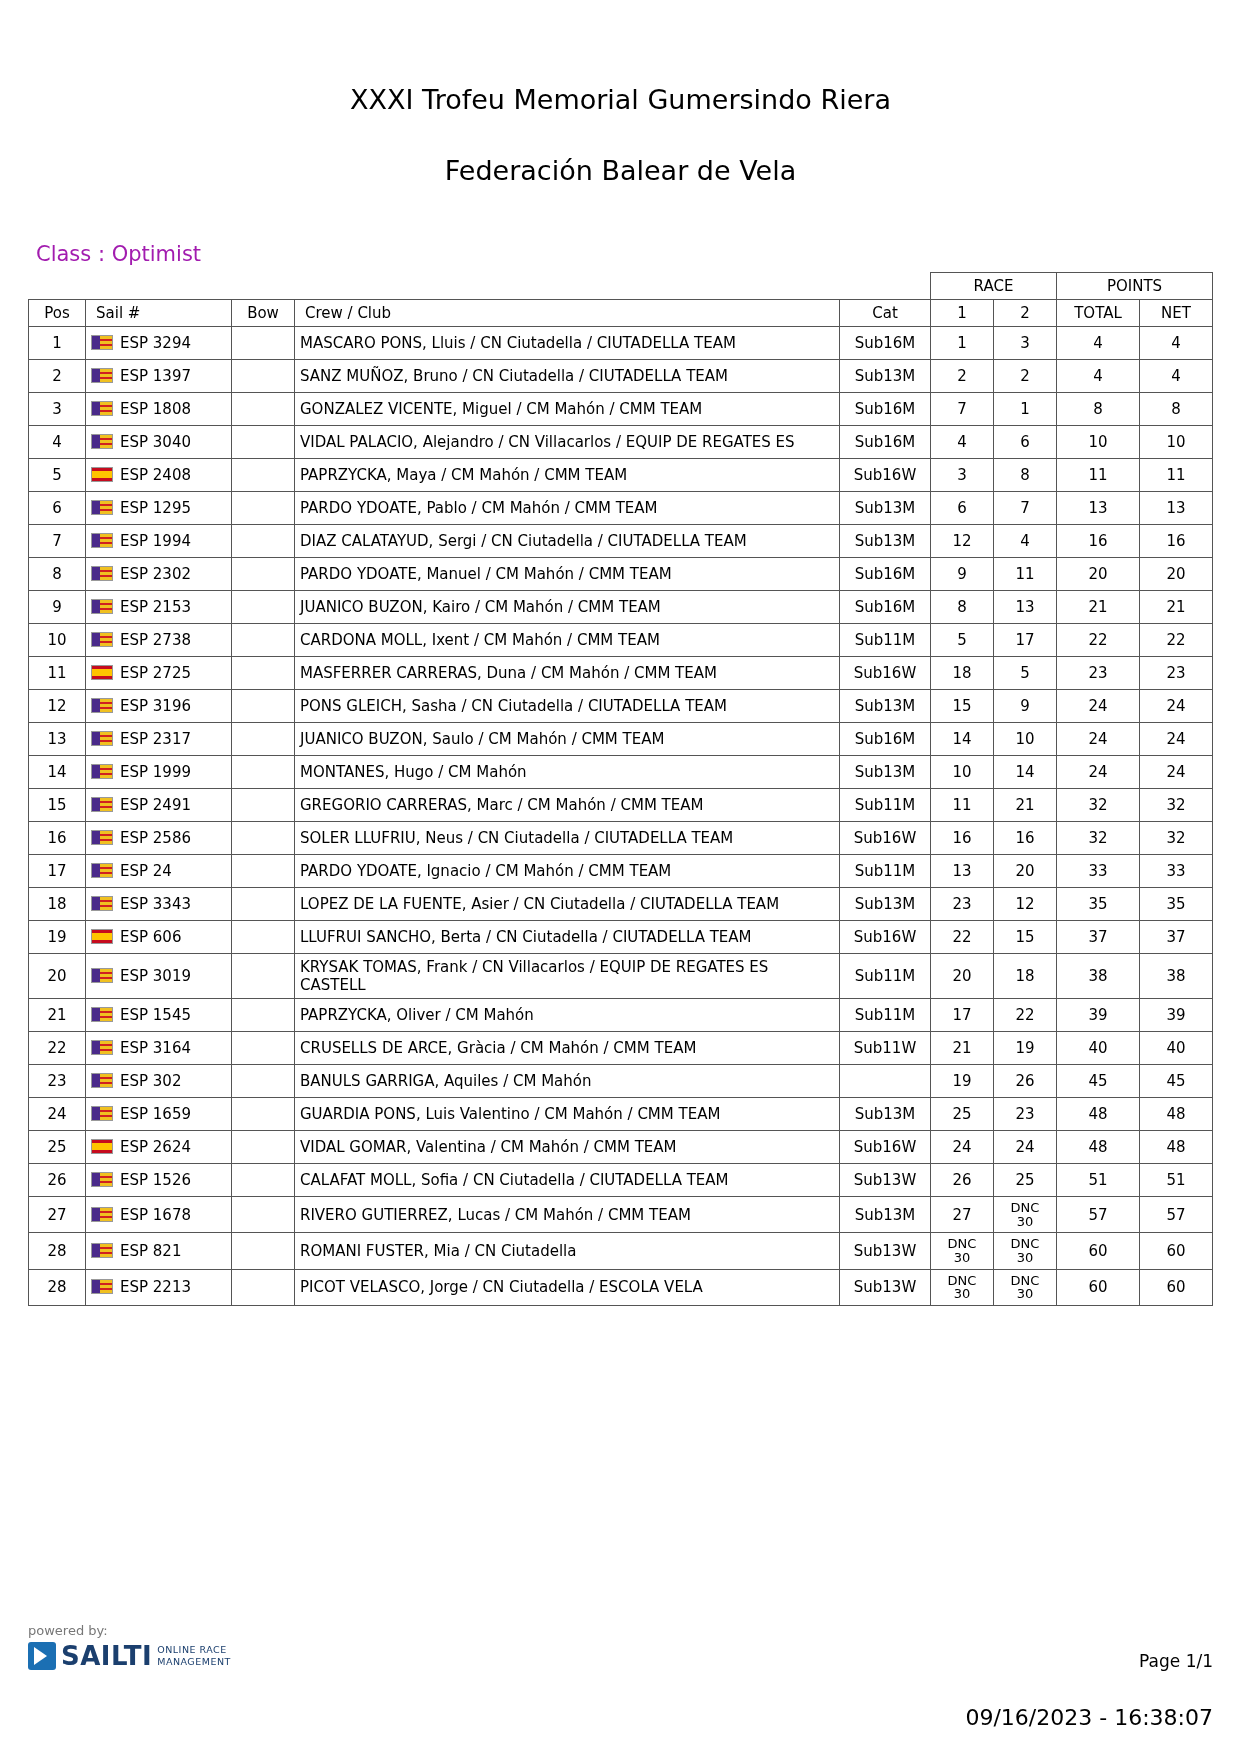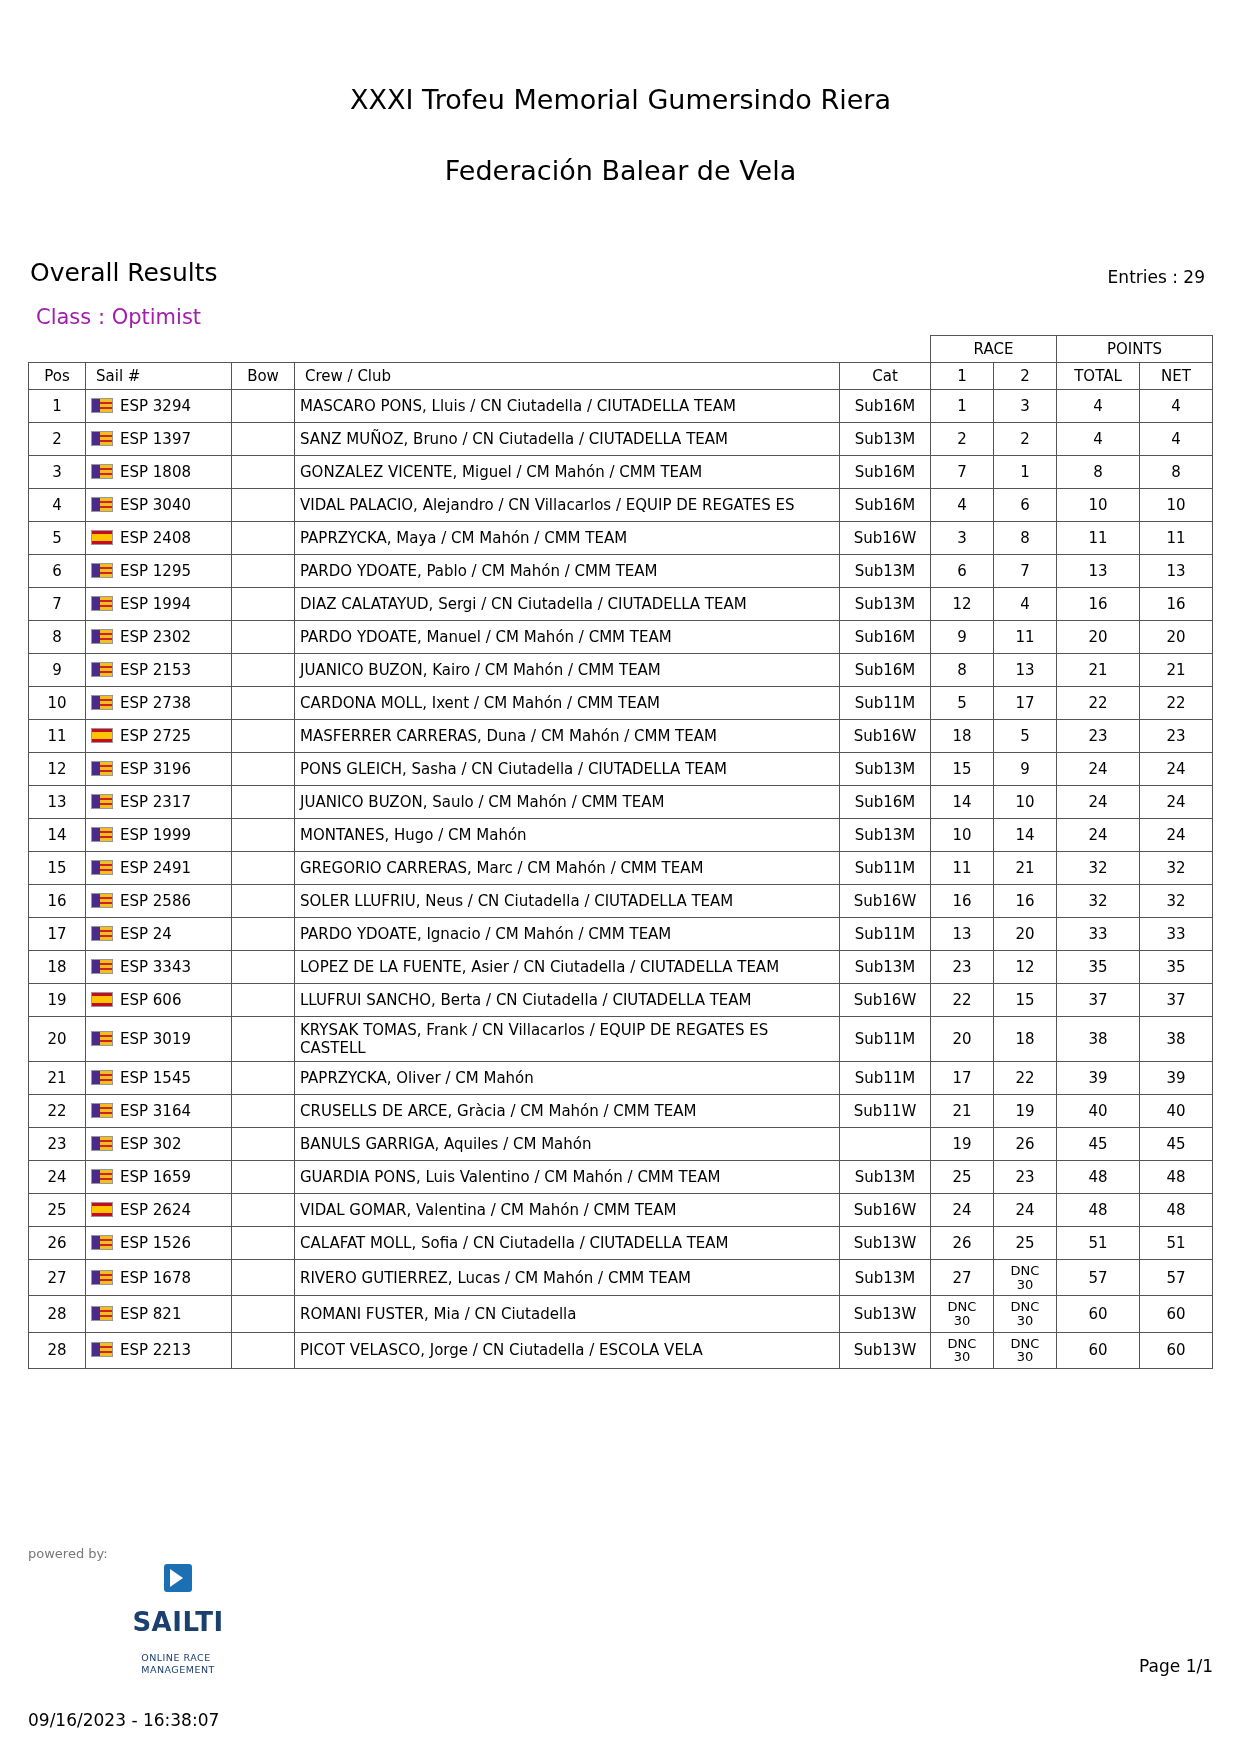--- a/index.html
+++ b/index.html
@@ -181,22 +181,21 @@
     width: 300px;
   }
   .powered-label {
     font-size: 13px;
     color: #777;
     margin-bottom: 3px;
   }
   .sailti-logo {
     display: flex;
     align-items: center;
-    gap: 15px;
-    flex-direction: column;
+    gap: 5px;
   }
   .sailti-mark {
     width: 28px; height: 28px;
     background: #1b6fb3;
     border-radius: 3px;
     position: relative;
   }
   .sailti-mark:after {
     content: "";
     position: absolute;
@@ -214,42 +213,38 @@
   }
   .sailti-sub {
     font-size: 9.5px;
     color: #1b3f6e;
     line-height: 1.25;
     letter-spacing: 0.5px;
   }
   .footer-center { text-align: center; flex: 1; }
   .footer-right { width: 300px; text-align: right; }
   .timestamp {
-    text-align: left;
-    font-size: 17px;
+    text-align: right;
+    font-size: 22px;
     margin-top: 34px;
     color: #000;
   }
 </style>
 </head>
 <body>
 
 <div class="page">
 
   <div class="header">
     <div class="header-title">
       <span class="ln">XXXI Trofeu Memorial Gumersindo Riera</span>
       <span class="ln">Federación Balear de Vela</span>
     </div>
   </div>
 
-  <div class="subhead">
-    <div class="overall-title">Overall Results</div>
-    <div class="entries">Entries : 29</div>
-  </div>
   <div class="class-line">Class : Optimist</div>
 
   <table class="results">
     <thead>
       <tr class="grp-head">
         <td class="blank" colspan="5"></td>
         <td colspan="2">RACE</td>
         <td colspan="2">POINTS</td>
       </tr>
       <tr class="cols">

